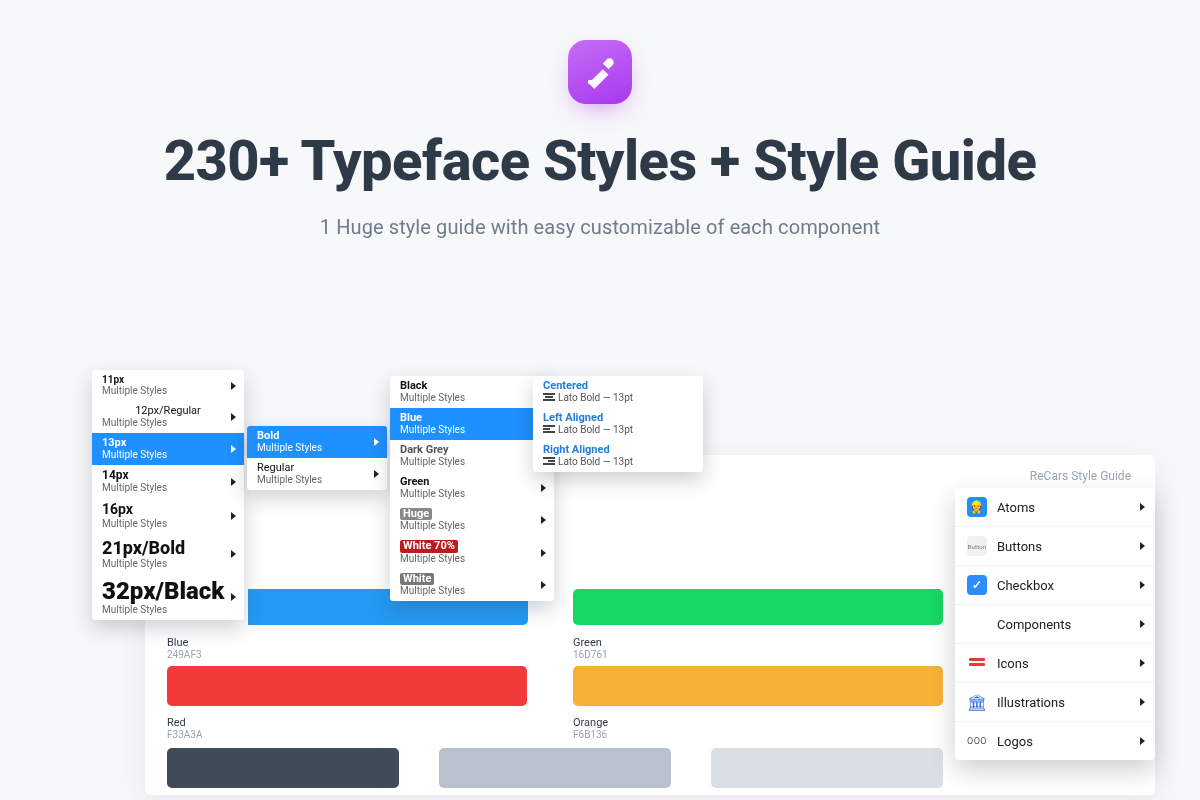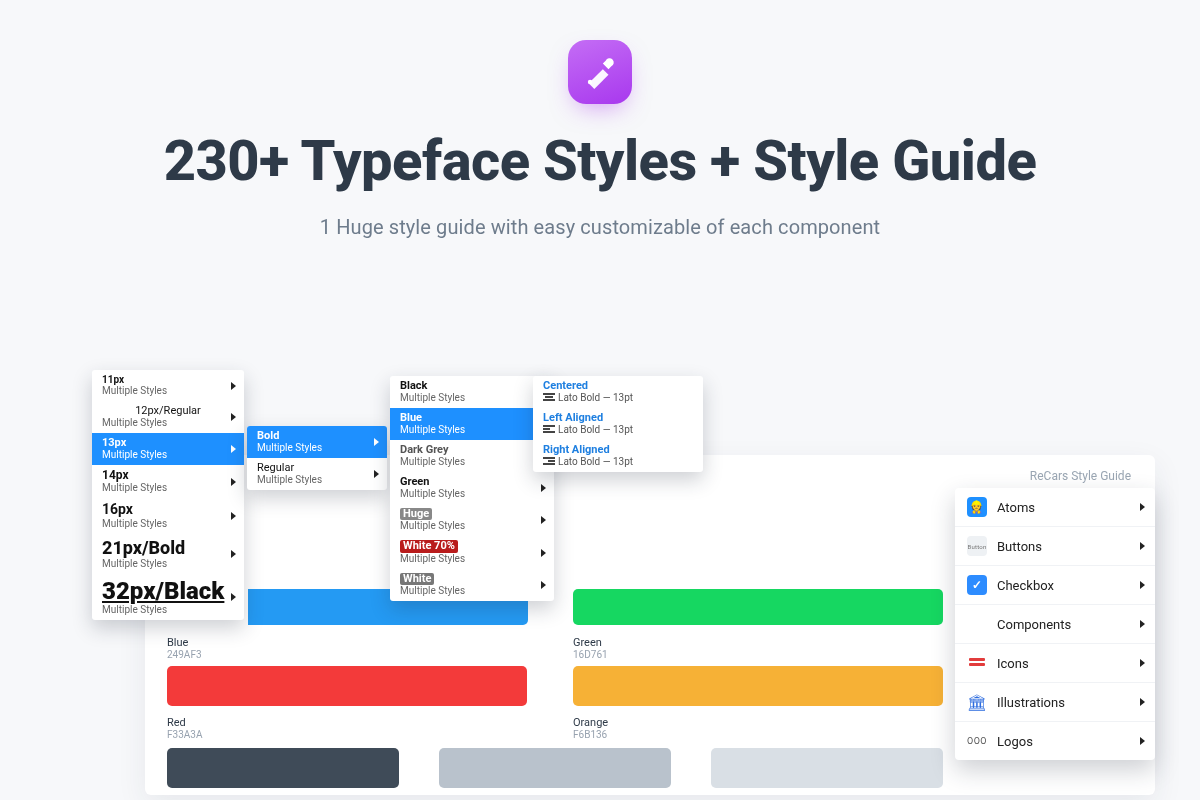--- a/index.html
+++ b/index.html
@@ -27,21 +27,21 @@
 .menu .item.sel .t, .menu .item.sel .s { color:#fff; }
 .menu .item .arr { position:absolute; right:8px; top:50%; transform:translateY(-50%); width:0; height:0; border-left:5px solid #222; border-top:4px solid transparent; border-bottom:4px solid transparent; }
 .menu .item.sel .arr { border-left-color:#fff; }
 .menu .item .high { display:inline-block; background:#888; color:#fff; padding:0 3px; border-radius:2px; }
 .m-size { left:92px; top:370px; width:152px; }
 .m-size .i11 .t{ font-size:10px; font-weight:700; }
 .m-size .i12 .t{ font-size:11px; font-weight:400;text-align:center; }
 .m-size .i14 .t{ font-size:12px; font-weight:700; }
 .m-size .i16 .t{ font-size:14px; font-weight:700; }
 .m-size .i21 .t{ font-size:18px; font-weight:800; }
-.m-size .i32 .t{ font-size:24px; font-weight:900;text-decoration:underline; }
+.m-size .i32 .t{ font-size:24px; font-weight:900; }
 .m-weight { left:247px; top:426px; width:140px; }
 .m-color { left:390px; top:376px; width:164px; }
 .m-align { left:533px; top:376px; width:170px; }
 .m-align .item .t { color:#1e7fe0; font-weight:700; }
 .m-align .item .s { color:#555; }
 .m-align .alico { display:inline-block; width:12px; height:9px; margin-right:3px; vertical-align:-1px; }
 .m-align .alico span { display:block; height:1.5px; background:#444; margin-bottom:1.5px; }
 
 
 .side { position:absolute; right:45px; top:488px; width:200px; background:#fff; border-radius:4px; box-shadow:0 10px 24px rgba(30,40,60,.22); overflow:hidden; }

